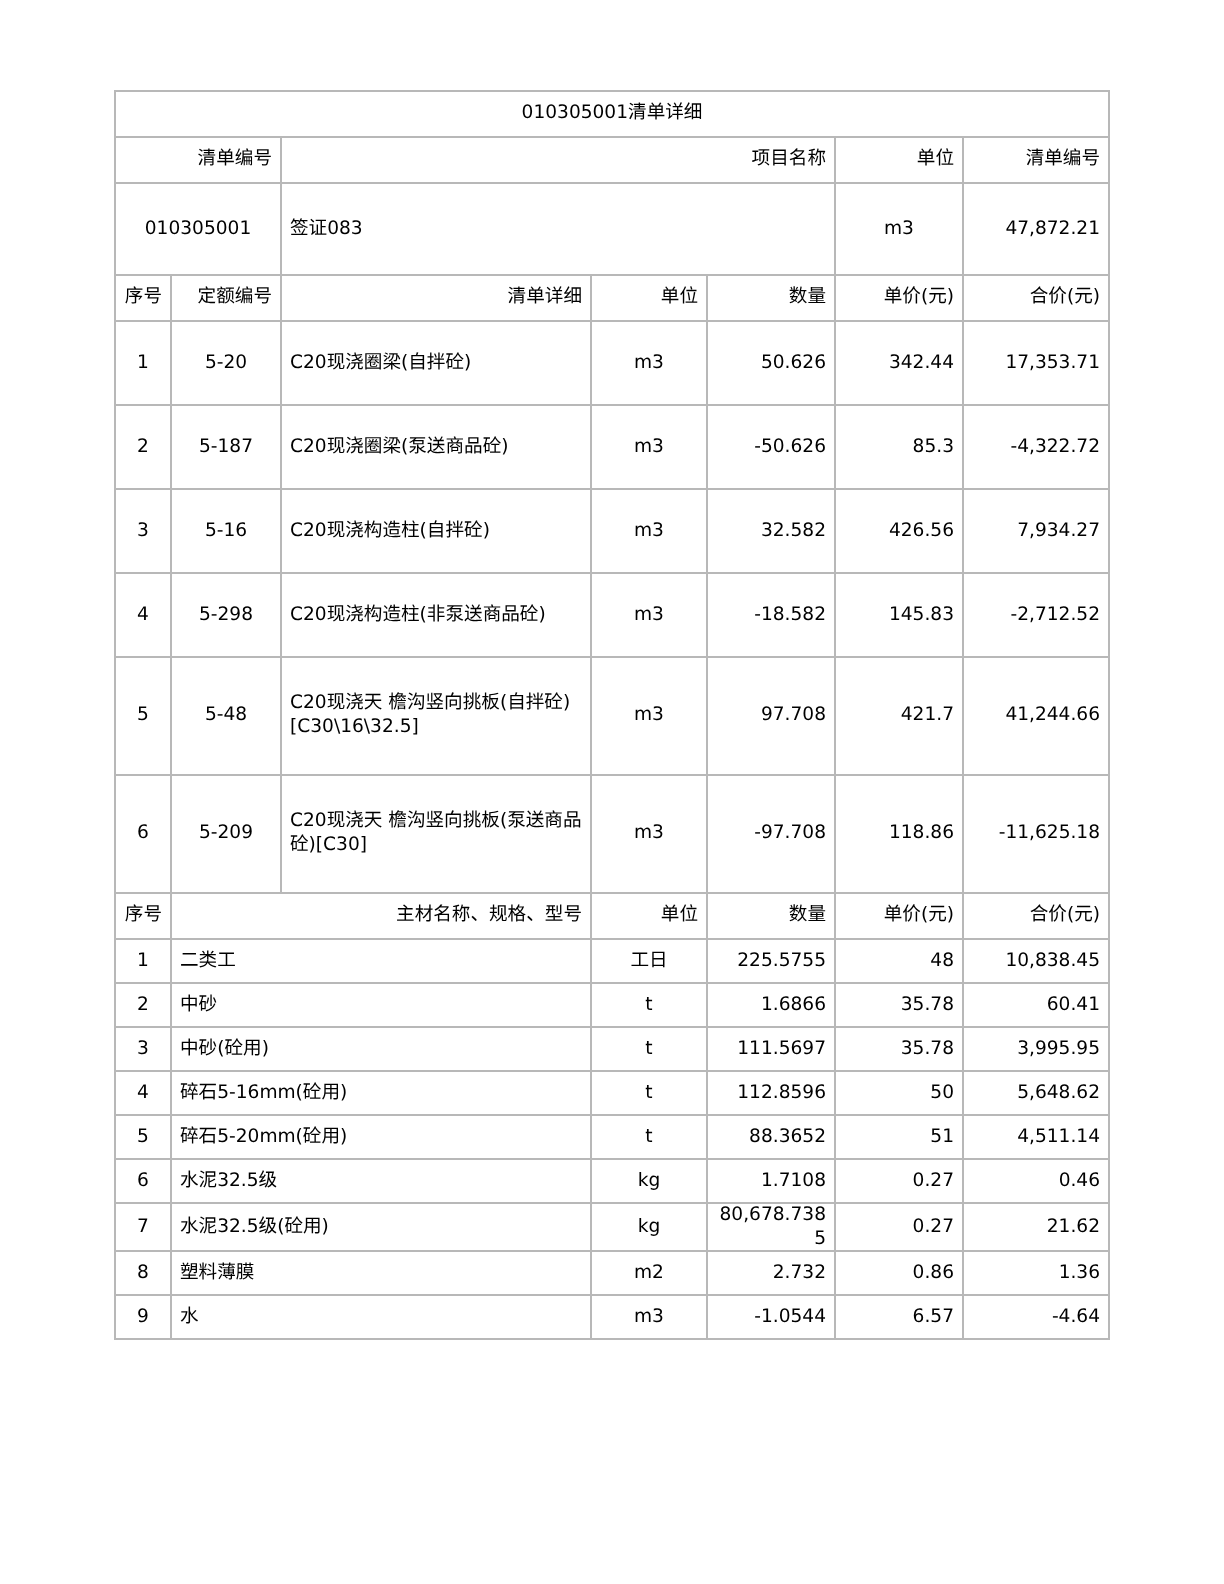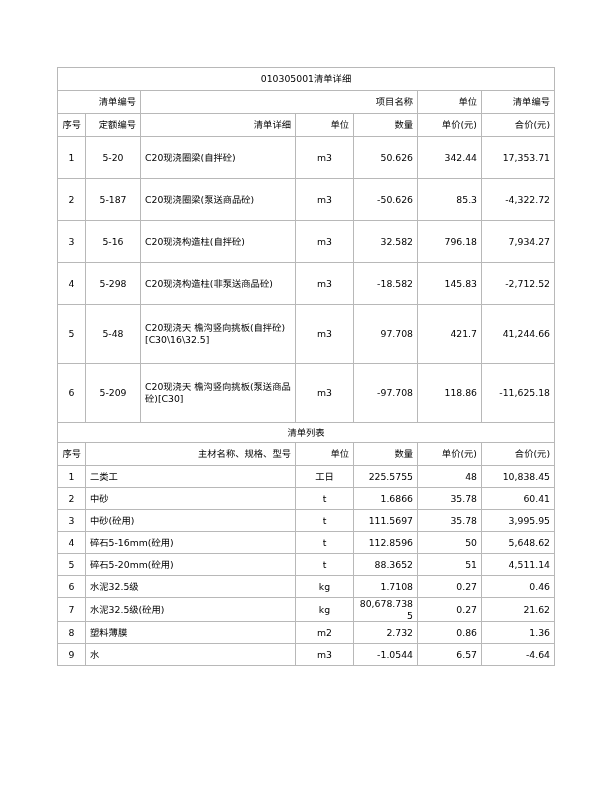--- a/index.html
+++ b/index.html
@@ -13,21 +13,21 @@
     height: 792px;
     font-family: "DejaVu Sans", "Liberation Sans", sans-serif;
     color: #000000;
     position: relative;
     overflow: hidden;
   }
 
   #sheet {
     position: absolute;
     left: 57px;
-    top: 67px;
+    top: 45px;
     width: 497px;
   }
 
   table.doc {
     border-collapse: collapse;
     table-layout: fixed;
     width: 497px;
     font-size: 9.3px;
     line-height: 1.25;
   }
@@ -108,20 +108,26 @@
         <td class="banner" colspan="7">010305001清单详细</td>
       </tr>
 
       <tr class="hdr">
         <td colspan="2">清单编号</td>
         <td colspan="3">项目名称</td>
         <td>单位</td>
         <td>清单编号</td>
       </tr>
 
+      <tr class="inforow">
+        <td colspan="2" class="c">010305001</td>
+        <td colspan="3" class="name">签证083</td>
+        <td class="unit">m3</td>
+        <td class="num"><span>47,872.21</span></td>
+      </tr>
 
 
       <tr class="hdr">
         <td>序号</td>
         <td>定额编号</td>
         <td>清单详细</td>
         <td>单位</td>
         <td>数量</td>
         <td>单价(元)</td>
         <td>合价(元)</td>
@@ -146,21 +152,21 @@
         <td class="num"><span>85.3</span></td>
         <td class="num"><span>-4,322.72</span></td>
       </tr>
 
       <tr class="qrow">
         <td class="idx">3</td>
         <td class="c">5-16</td>
         <td class="name">C20现浇构造柱(自拌砼)</td>
         <td class="unit">m3</td>
         <td class="num"><span>32.582</span></td>
-        <td class="num"><span>796.18</span></td>
+        <td class="num"><span>426.56</span></td>
         <td class="num"><span>7,934.27</span></td>
       </tr>
 
       <tr class="qrow2">
         <td class="idx">4</td>
         <td class="c">5-298</td>
         <td class="name">C20现浇构造柱(非泵送商品砼)</td>
         <td class="unit">m3</td>
         <td class="num"><span>-18.582</span></td>
         <td class="num"><span>145.83</span></td>
@@ -180,23 +186,20 @@
       <tr class="qtall">
         <td class="idx">6</td>
         <td class="c">5-209</td>
         <td class="name">C20现浇天 檐沟竖向挑板(泵送商品砼)[C30]</td>
         <td class="unit">m3</td>
         <td class="num"><span>-97.708</span></td>
         <td class="num"><span>118.86</span></td>
         <td class="num"><span>-11,625.18</span></td>
       </tr>
 
-      <tr>
-        <td class="section-banner" colspan="7">清单列表</td>
-      </tr>
 
       <tr class="hdr">
         <td>序号</td>
         <td colspan="2">主材名称、规格、型号</td>
         <td>单位</td>
         <td>数量</td>
         <td>单价(元)</td>
         <td>合价(元)</td>
       </tr>
 

